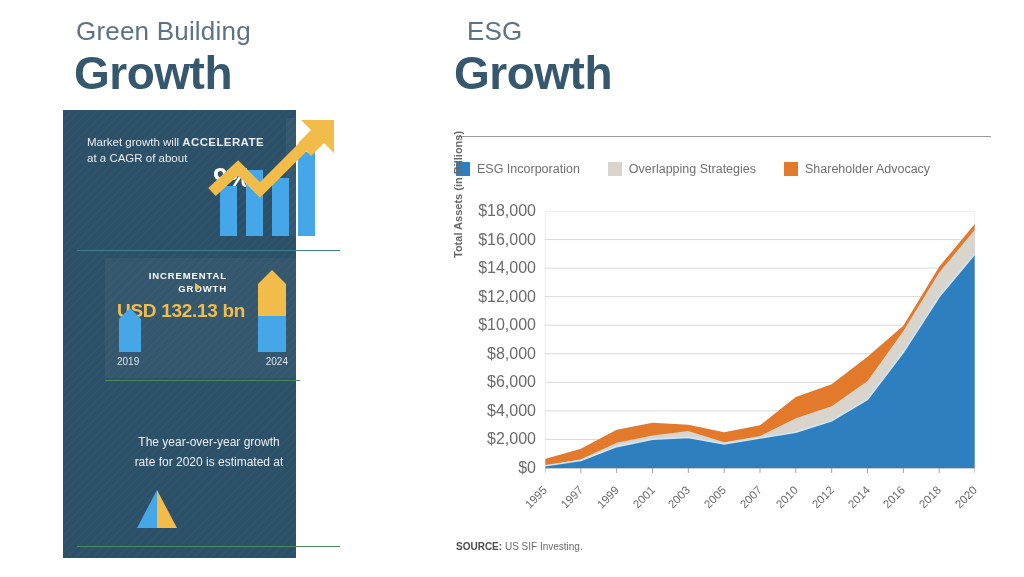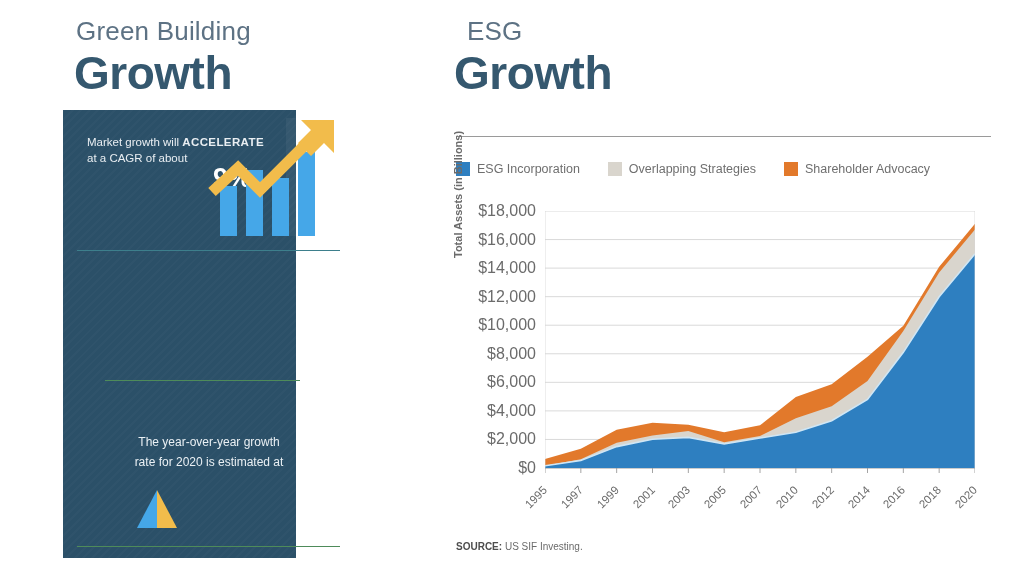--- a/index.html
+++ b/index.html
@@ -153,20 +153,41 @@
           <rect x="12" y="72" width="17" height="50" fill="#45a7e8"></rect>
           <rect x="38" y="56" width="17" height="66" fill="#45a7e8"></rect>
           <rect x="64" y="64" width="17" height="58" fill="#45a7e8"></rect>
           <rect x="90" y="38" width="17" height="84" fill="#45a7e8"></rect>
           <path d="M4 78 L30 54 L52 76 L110 18" stroke="#f2bc4b" stroke-width="11" fill="none" stroke-linejoin="miter" stroke-linecap="butt"></path>
           <path d="M93 6 L126 6 L126 39 L116 29 L103 42 L90 29 L103 16 Z" fill="#f2bc4b"></path>
         </svg>
       </div>
       <div class="card-divider div-teal" style="top:140px;"></div>
 
+      <div class="card" id="card2">
+        <div id="card2-inner">
+          <div id="inc-label">
+            <span>INCREMENTAL</span><br>
+            <span>GROWTH</span>
+          </div>
+          <div id="inc-caret"></div>
+          <div id="usd-val">USD 132.13 bn</div>
+
+          <svg class="arrowbar" style="left:14px; width:22px; height:44px;" viewBox="0 0 22 44">
+            <path d="M11 0 L22 11 L22 44 L0 44 L0 11 Z" fill="#45a7e8"></path>
+          </svg>
+          <svg class="arrowbar" style="right:14px; width:28px; height:82px;" viewBox="0 0 28 82">
+            <path d="M14 0 L28 14 L28 46 L0 46 L0 14 Z" fill="#f2bc4b"></path>
+            <rect x="0" y="46" width="28" height="36" fill="#45a7e8"></rect>
+          </svg>
+
+          <div id="yr-2019">2019</div>
+          <div id="yr-2024">2024</div>
+        </div>
+      </div>
       <div class="card-divider div-green" style="top:270px; left:42px; width:195px;"></div>
 
       <div class="card" id="card3">
         <div id="card3-text">
           <span>The year-over-year growth</span><br>
           <span>rate for 2020 is estimated at</span>
         </div>
         <svg id="tri-icon" width="40" height="38" viewBox="0 0 40 38">
           <path d="M20 0 L20 38 L0 38 Z" fill="#45a7e8"></path>
           <path d="M20 0 L40 38 L20 38 Z" fill="#f2bc4b"></path>

